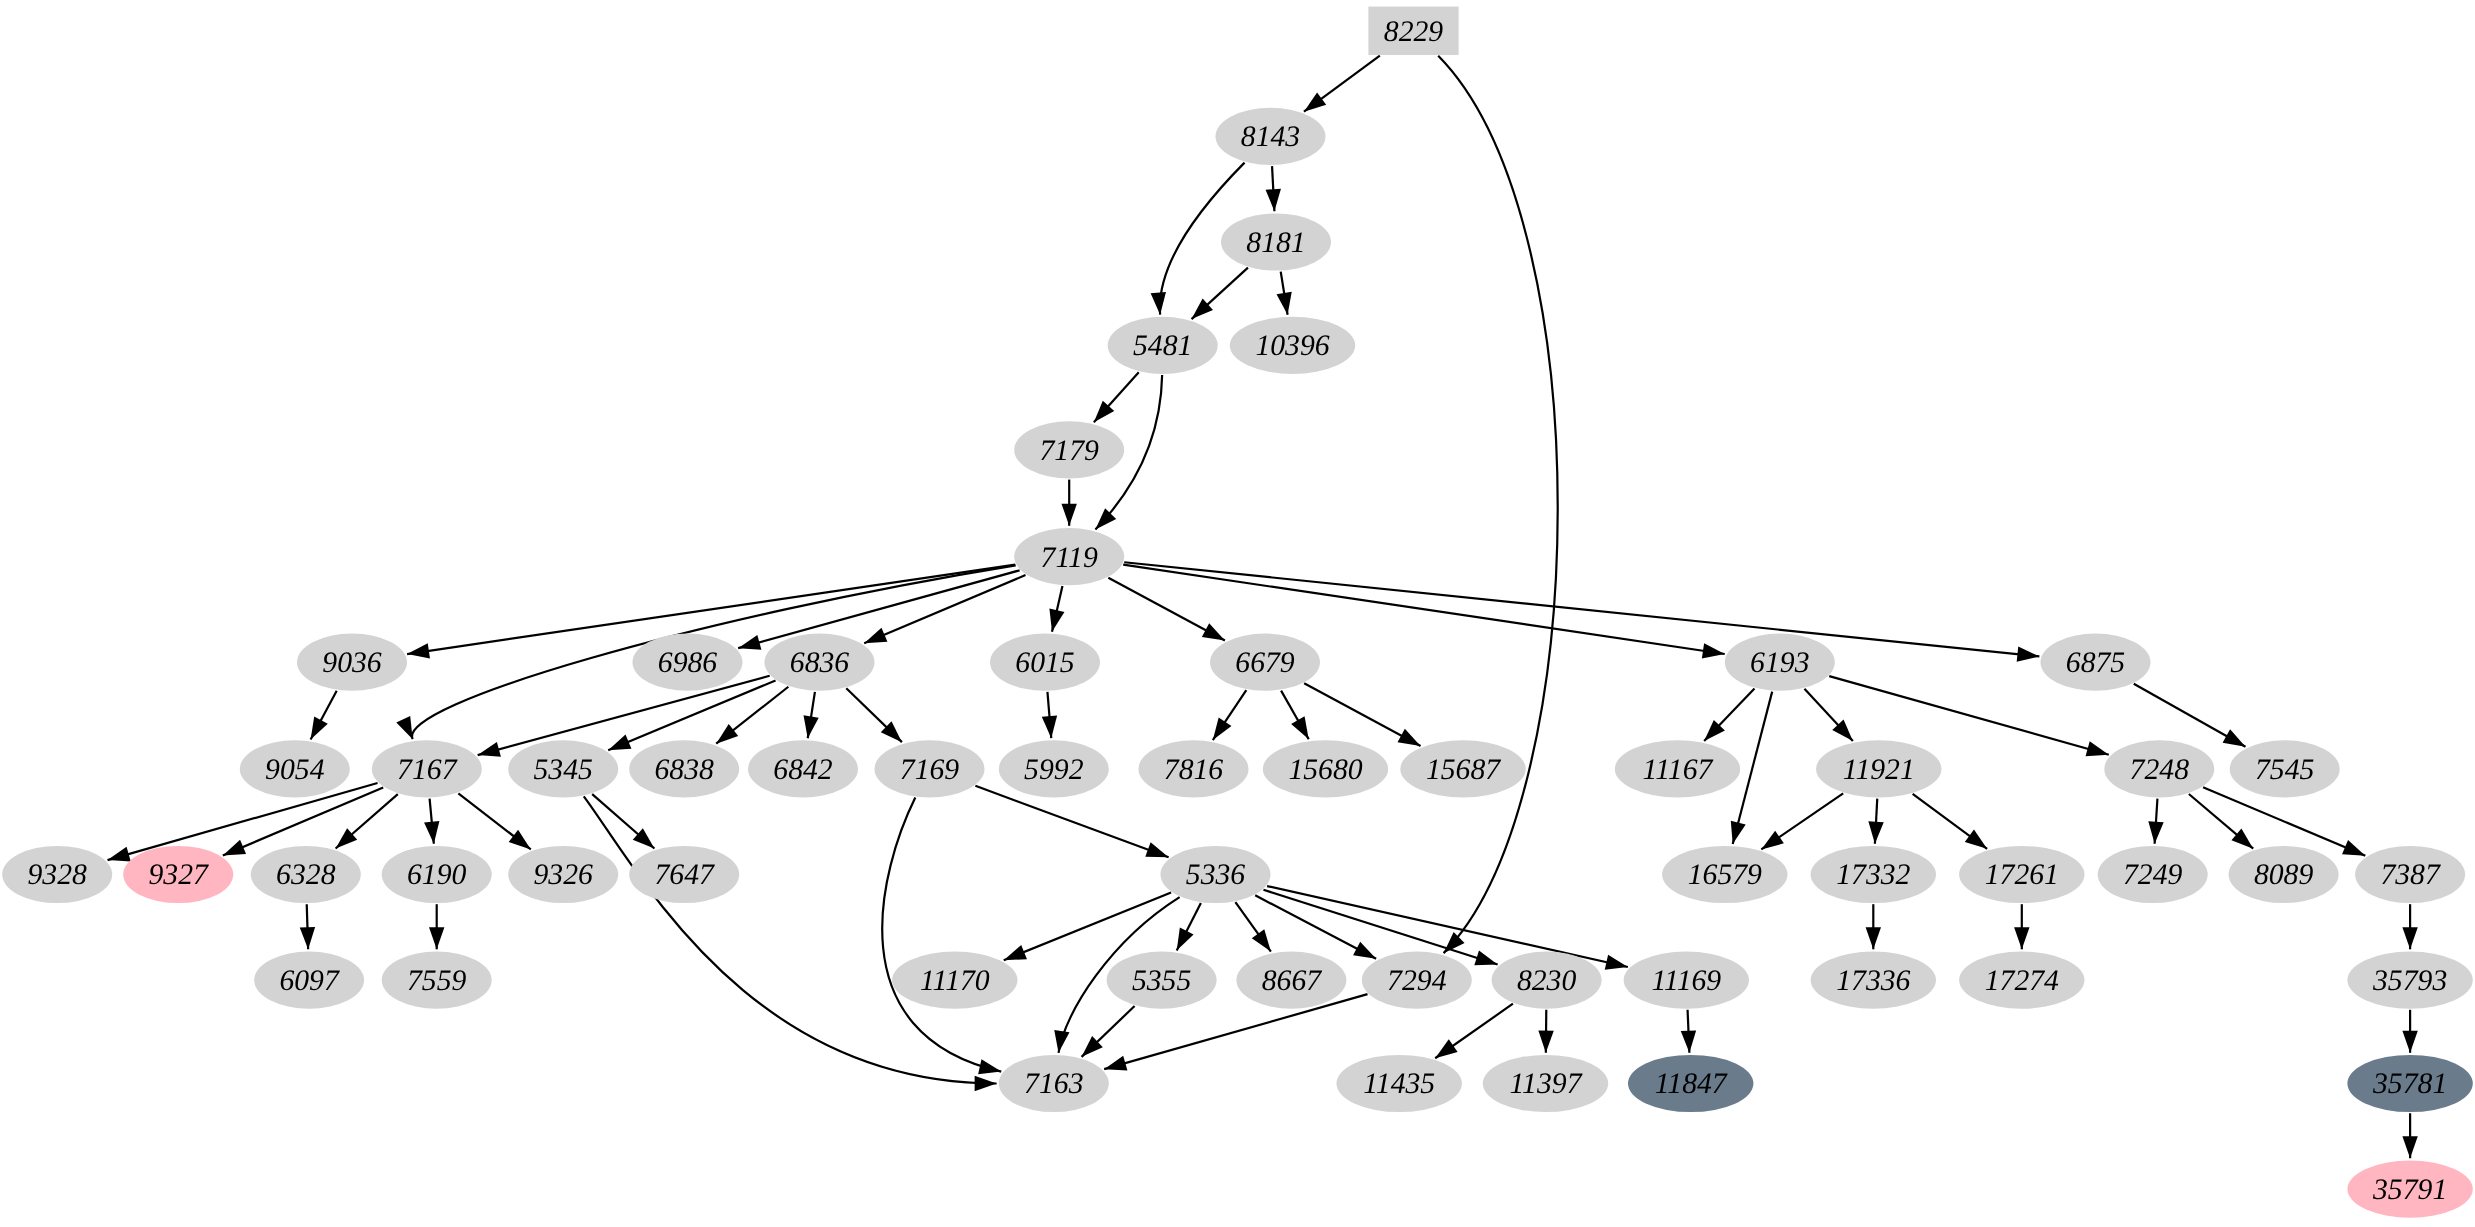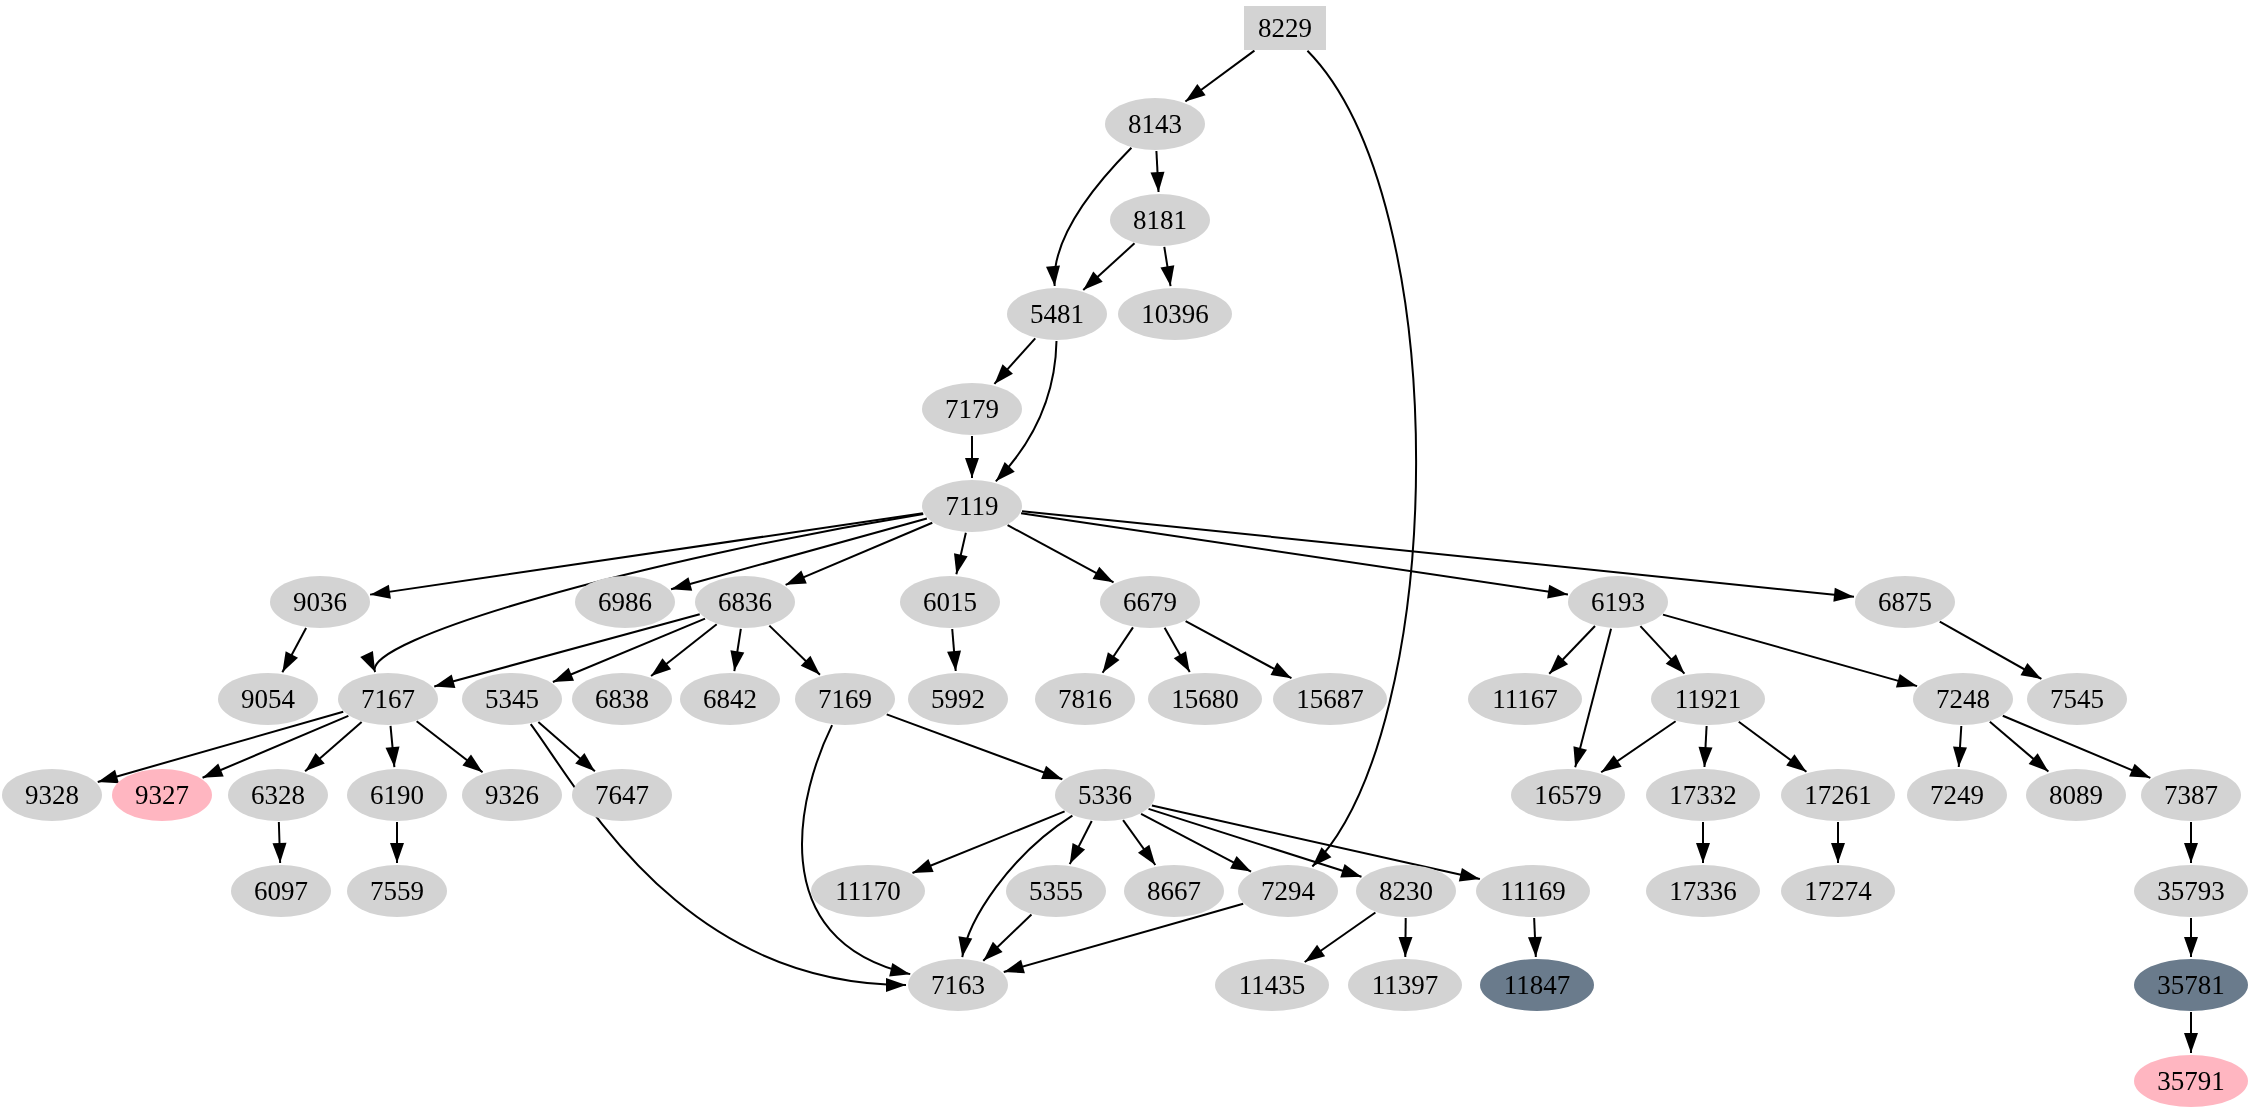--- a/index.html
+++ b/index.html
@@ -1,16 +1,16 @@
 <!DOCTYPE html>
 <html><head>
 <meta charset="utf-8">
 <style>
   html,body{margin:0;padding:0;background:#ffffff;}
-  #canvas-wrap{position:relative;width:2250px;height:1115px;background:#ffffff;overflow:hidden;}
+  #canvas-wrap{position:relative;width:2250px;height:1115px;background:#ffffff;overflow:hidden;font-style:italic;}
   svg{display:block;}
   .node-label{font-family:"Liberation Serif","DejaVu Serif",serif;font-size:27px;fill:#000000;text-anchor:middle;pointer-events:none;}
   .edge-path{stroke:#000000;stroke-width:2;fill:none;}
 </style>
 </head>
 <body>
 
 <div id="canvas-wrap">
   <svg id="graph-svg" width="2250" height="1115" viewBox="0 0 2250 1115" xmlns="http://www.w3.org/2000/svg">
       <defs>

